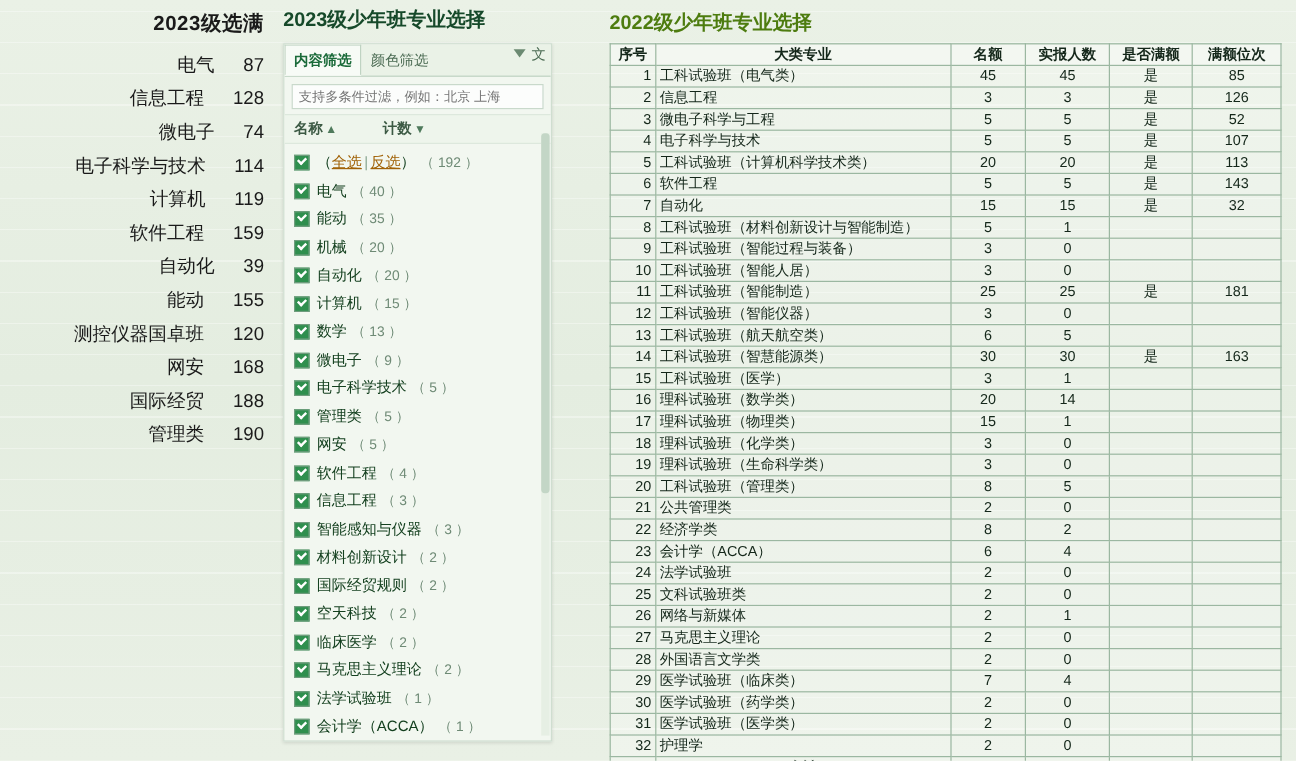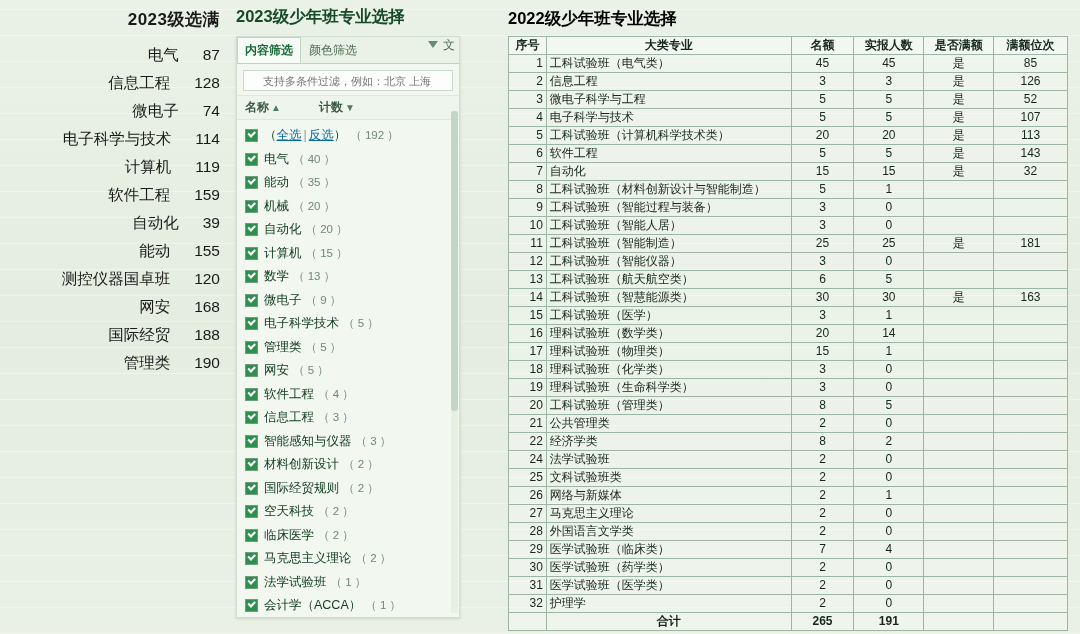--- a/index.html
+++ b/index.html
@@ -120,21 +120,21 @@
     padding: 6px 6px 4px 6px;
   }
   .searchbox {
     width: 100%;
     box-sizing: border-box;
     height: 21px;
     border: 1px solid #c9d9cb;
     background: #fcfdfc;
     font-size: 11px;
     color: #9aa89c;
-    padding: 2px 19px;
+    padding: 2px 5px;
     font-family: "Liberation Sans", sans-serif;
   }
   .sorthdr {
     display: flex;
     align-items: center;
     border-top: 1px solid #dde8dd;
     border-bottom: 1px solid #dde8dd;
     padding: 3px 8px;
     background: #eef5ec;
     color: #3c5a44;
@@ -170,21 +170,21 @@
     content: "";
     position: absolute;
     left: 2px; top: 1px;
     width: 5px; height: 2.5px;
     border-left: 2px solid #fff;
     border-bottom: 2px solid #fff;
     transform: rotate(-45deg);
   }
   .item .lbl { color: #14401f; }
   .item .cntv { color: #6e8a75; margin-left: 4px; font-size: 11.5px; }
-  .item.allrow .lbl a { color: #0369a1; text-decoration: underline; margin-top: 12px; }
+  .item.allrow .lbl a { color: #a16207; text-decoration: underline; margin-top: 12px; }
   .item.allrow .sep { color: #8aa691; margin: 0 2px; }
 
   .scrollbar {
     position: absolute;
     right: 1px;
     top: 74px;
     width: 7px;
     bottom: 4px;
     background: #e6efe4;
   }
@@ -201,21 +201,21 @@
   
   .col3 {
     position: absolute;
     left: 508px;
     top: 8px;
     width: 562px;
   }
   .col3 .title {
     font-size: 16.5px;
     font-weight: bold;
-    color: #000000;
+    color: #4d7c0f;
     margin-bottom: 6px;
   }
   table.tbl {
     border-collapse: collapse;
     width: 560px;
     font-size: 12px;
     color: #14271a;
   }
   table.tbl th, table.tbl td {
     border: 1px solid #9bb7a1;
@@ -583,20 +583,28 @@
         </tr>
         <tr>
           <td class="c-seq">22</td>
           <td class="c-major">经济学类</td>
           <td class="c-quota">8</td>
           <td class="c-actual">2</td>
           <td class="c-full"></td>
           <td class="c-rank"></td>
         </tr>
         <tr>
+          <td class="c-seq">23</td>
+          <td class="c-major">会计学（ACCA）</td>
+          <td class="c-quota">6</td>
+          <td class="c-actual">4</td>
+          <td class="c-full"></td>
+          <td class="c-rank"></td>
+        </tr>
+        <tr>
           <td class="c-seq">24</td>
           <td class="c-major">法学试验班</td>
           <td class="c-quota">2</td>
           <td class="c-actual">0</td>
           <td class="c-full"></td>
           <td class="c-rank"></td>
         </tr>
         <tr>
           <td class="c-seq">25</td>
           <td class="c-major">文科试验班类</td>

